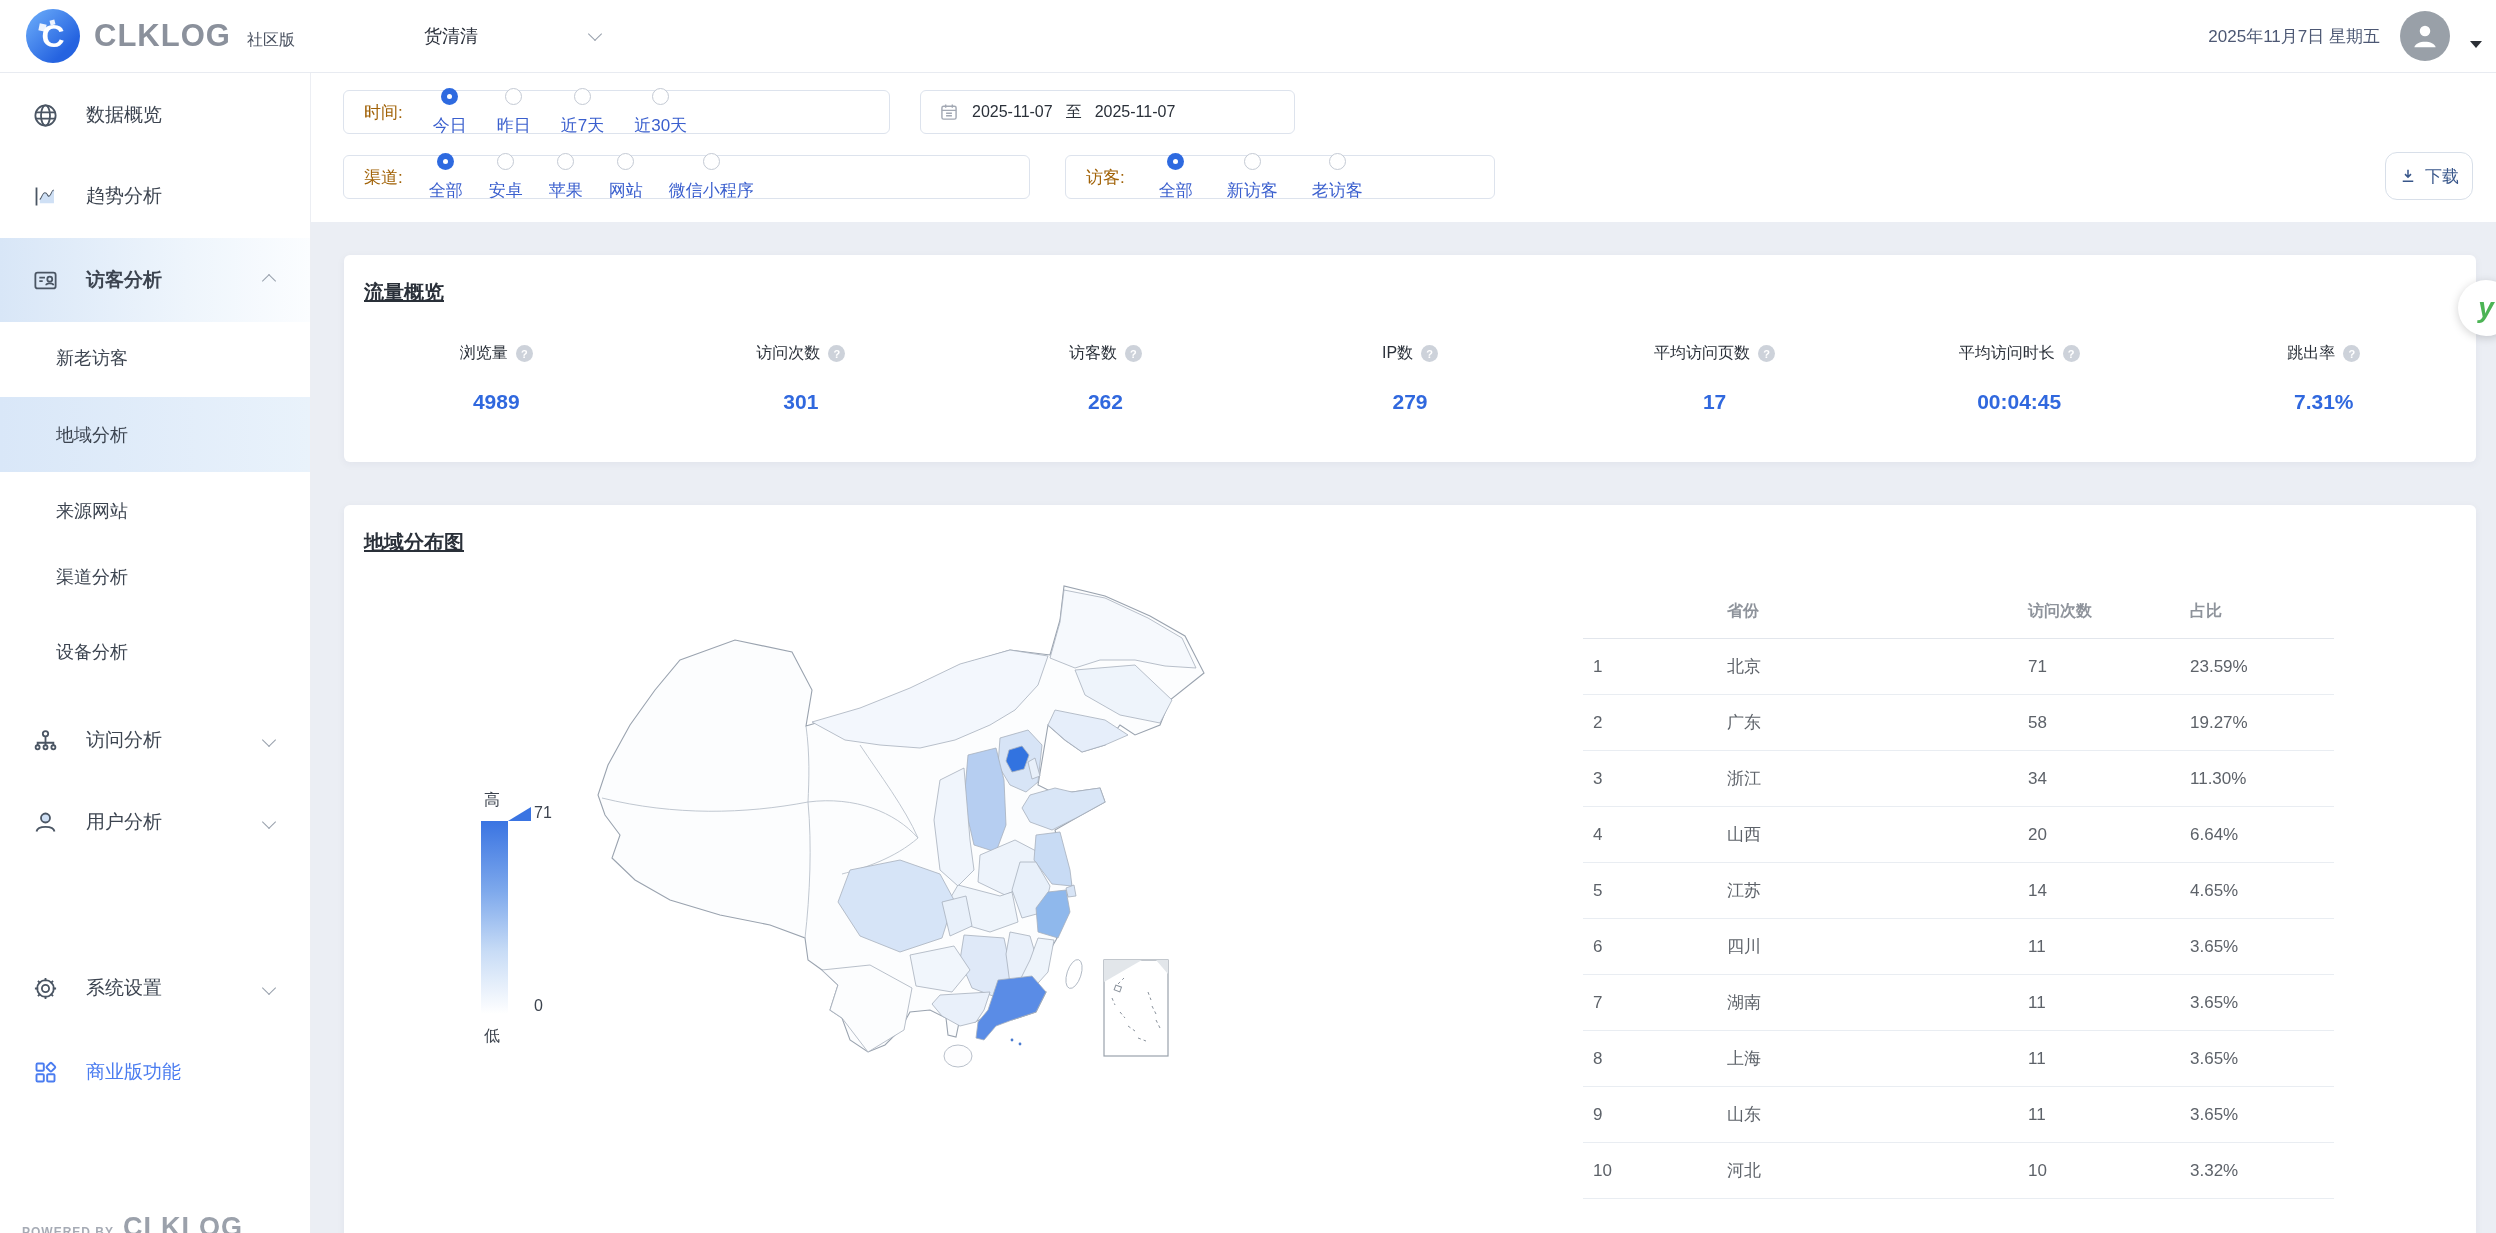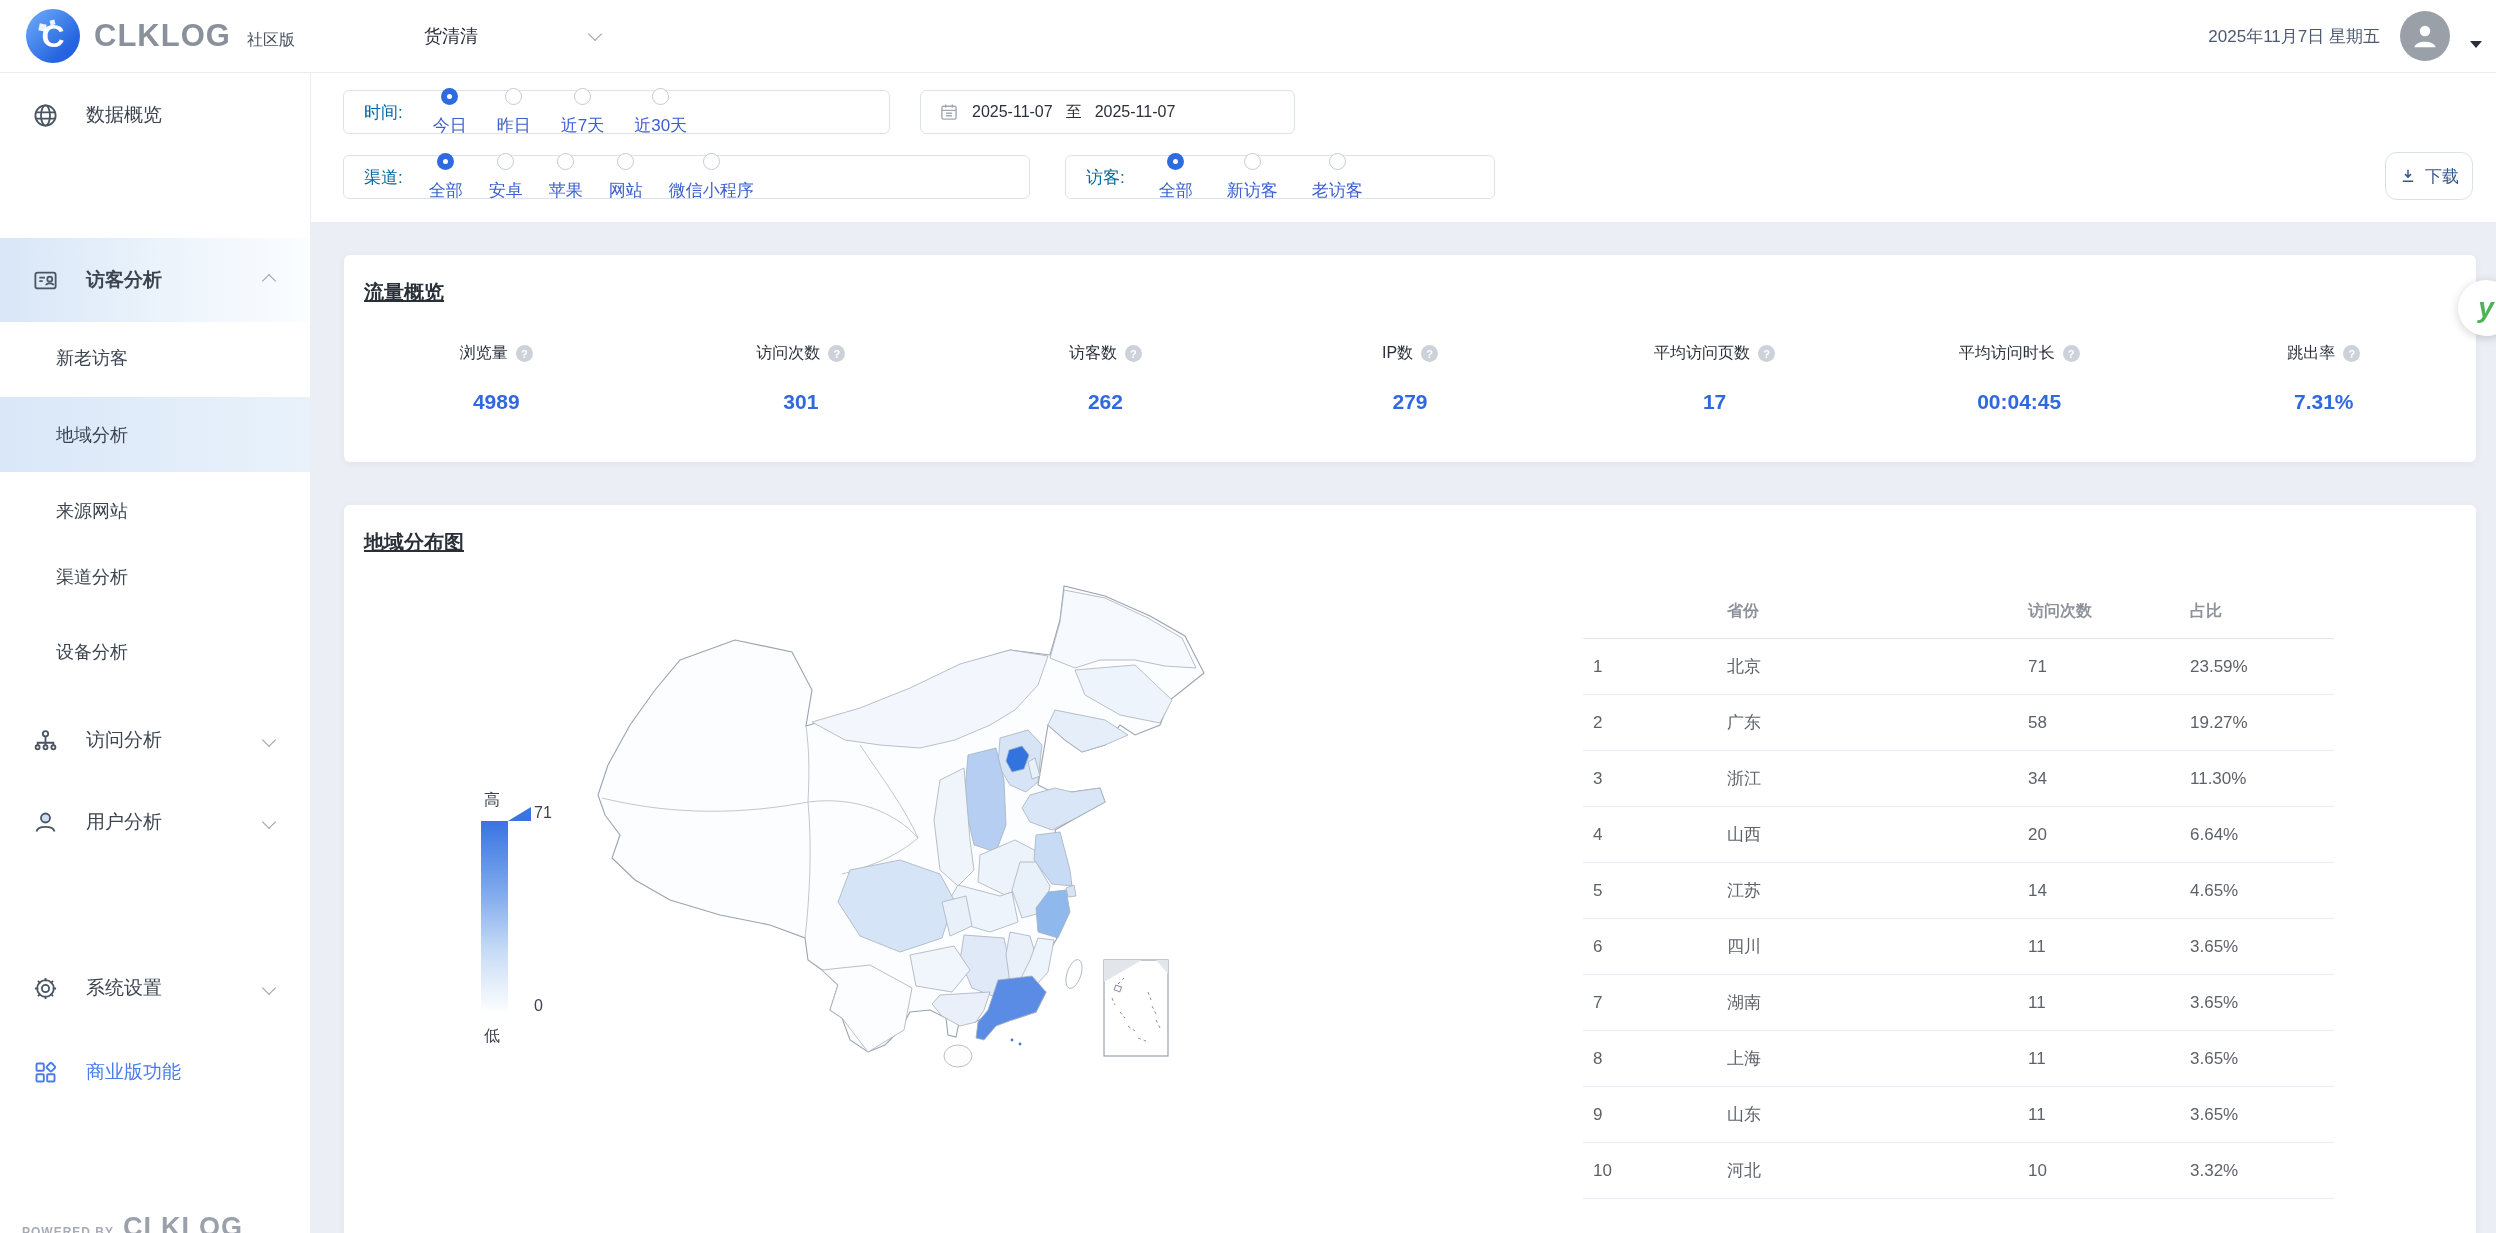--- a/index.html
+++ b/index.html
@@ -36,21 +36,21 @@
   .ss{position:absolute;left:0;width:310px;height:66px;display:flex;align-items:center;padding-left:56px;box-sizing:border-box;font-size:18px;color:#3c4450;cursor:pointer;}
   .ss-active{background:linear-gradient(90deg,#d9e7f8 0%,#e9f2fb 100%);height:75px;}
   .biz .lbl{color:#4a7cf0;}
   .sb-footer{position:absolute;left:22px;top:1140px;display:flex;align-items:baseline;gap:9px;}
   .pb{font-size:12px;letter-spacing:1px;color:#a6abb5;font-weight:600;}
   .fb{font-size:27px;font-weight:700;color:#9ba1ab;letter-spacing:1px;}
 
   
   #filterbar{position:absolute;left:310px;top:72px;width:2186px;height:150px;background:#fff;}
   .fbox{position:absolute;height:44px;border:1px solid #dde3ed;border-radius:6px;background:#fff;display:flex;align-items:center;padding:0 20px;box-sizing:border-box;gap:30px;}
-  .grp-label{font-size:17px;color:#0369a1;flex:none;}
+  .grp-label{font-size:17px;color:#a16207;flex:none;}
   .radio{display:inline-flex;align-items:center;gap:9px;cursor:pointer;flex-direction:column;}
   .rdo{width:17px;height:17px;border-radius:50%;box-sizing:border-box;display:flex;align-items:center;justify-content:center;flex:none;}
   .rdo.off{border:1.5px solid #c4cad4;background:#fff;}
   .rdo.on{background:#2e6ae0;}
   .rdo-in{width:5px;height:5px;border-radius:50%;background:#fff;}
   .opt{font-size:17px;color:#3a5fce;}
   .datebox{position:absolute;height:44px;border:1px solid #dde3ed;border-radius:6px;background:#fff;display:flex;align-items:center;gap:13px;padding:0 18px;box-sizing:border-box;cursor:pointer;}
   .datebox span{font-size:16px;color:#2a3039;}
   .dl-btn{position:absolute;height:46px;border:1px solid #d8dfe9;border-radius:12px;background:#fff;display:flex;align-items:center;justify-content:center;gap:8px;cursor:pointer;}
   .dl-btn span{font-size:17px;color:#38568a;}
@@ -122,20 +122,28 @@
 
     <div class="si" style="top:13px;">
       <svg viewBox="0 0 24 24" fill="none" stroke="#4a5563" stroke-width="1.6">
         <circle cx="12" cy="12" r="9"></circle>
           <ellipse cx="12" cy="12" rx="4" ry="9"></ellipse>
         <path d="M3.6 9.2h16.8M3.6 14.8h16.8"></path>
       </svg>
       <span class="lbl">数据概览</span>
     </div>
 
+    <div class="si" style="top:94px;">
+      <svg viewBox="0 0 24 24" fill="none" stroke="#4a5563" stroke-width="1.6">
+        <path d="M4 4v16"></path>
+        <path d="M7 15c2-1 2.5-6 4.5-6s2 4 4 3 2-5 4-5.5" fill="none"></path>
+        <path d="M7 15c2-1 2.5-6 4.5-6s2 4 4 3 2-5 4-5.5V18H7z" fill="#cfe0f5" stroke="none"></path>
+      </svg>
+      <span class="lbl">趋势分析</span>
+    </div>
 
     <div class="si si-active" style="top:166px;">
       <svg viewBox="0 0 24 24" fill="none" stroke="#4a5563" stroke-width="1.6">
         <rect x="3" y="5" width="18" height="14" rx="2"></rect>
         <path d="M6.5 9.5h5M6.5 12.5h3"></path>
         <circle cx="15.8" cy="10.8" r="2.2"></circle>
         <path d="M12.6 16.2c0-2.2 6.4-2.2 6.4 0"></path>
       </svg>
       <span class="lbl" style="font-weight:700;">访客分析</span>
       <span class="chevbox"><i class="chev up"></i></span>

